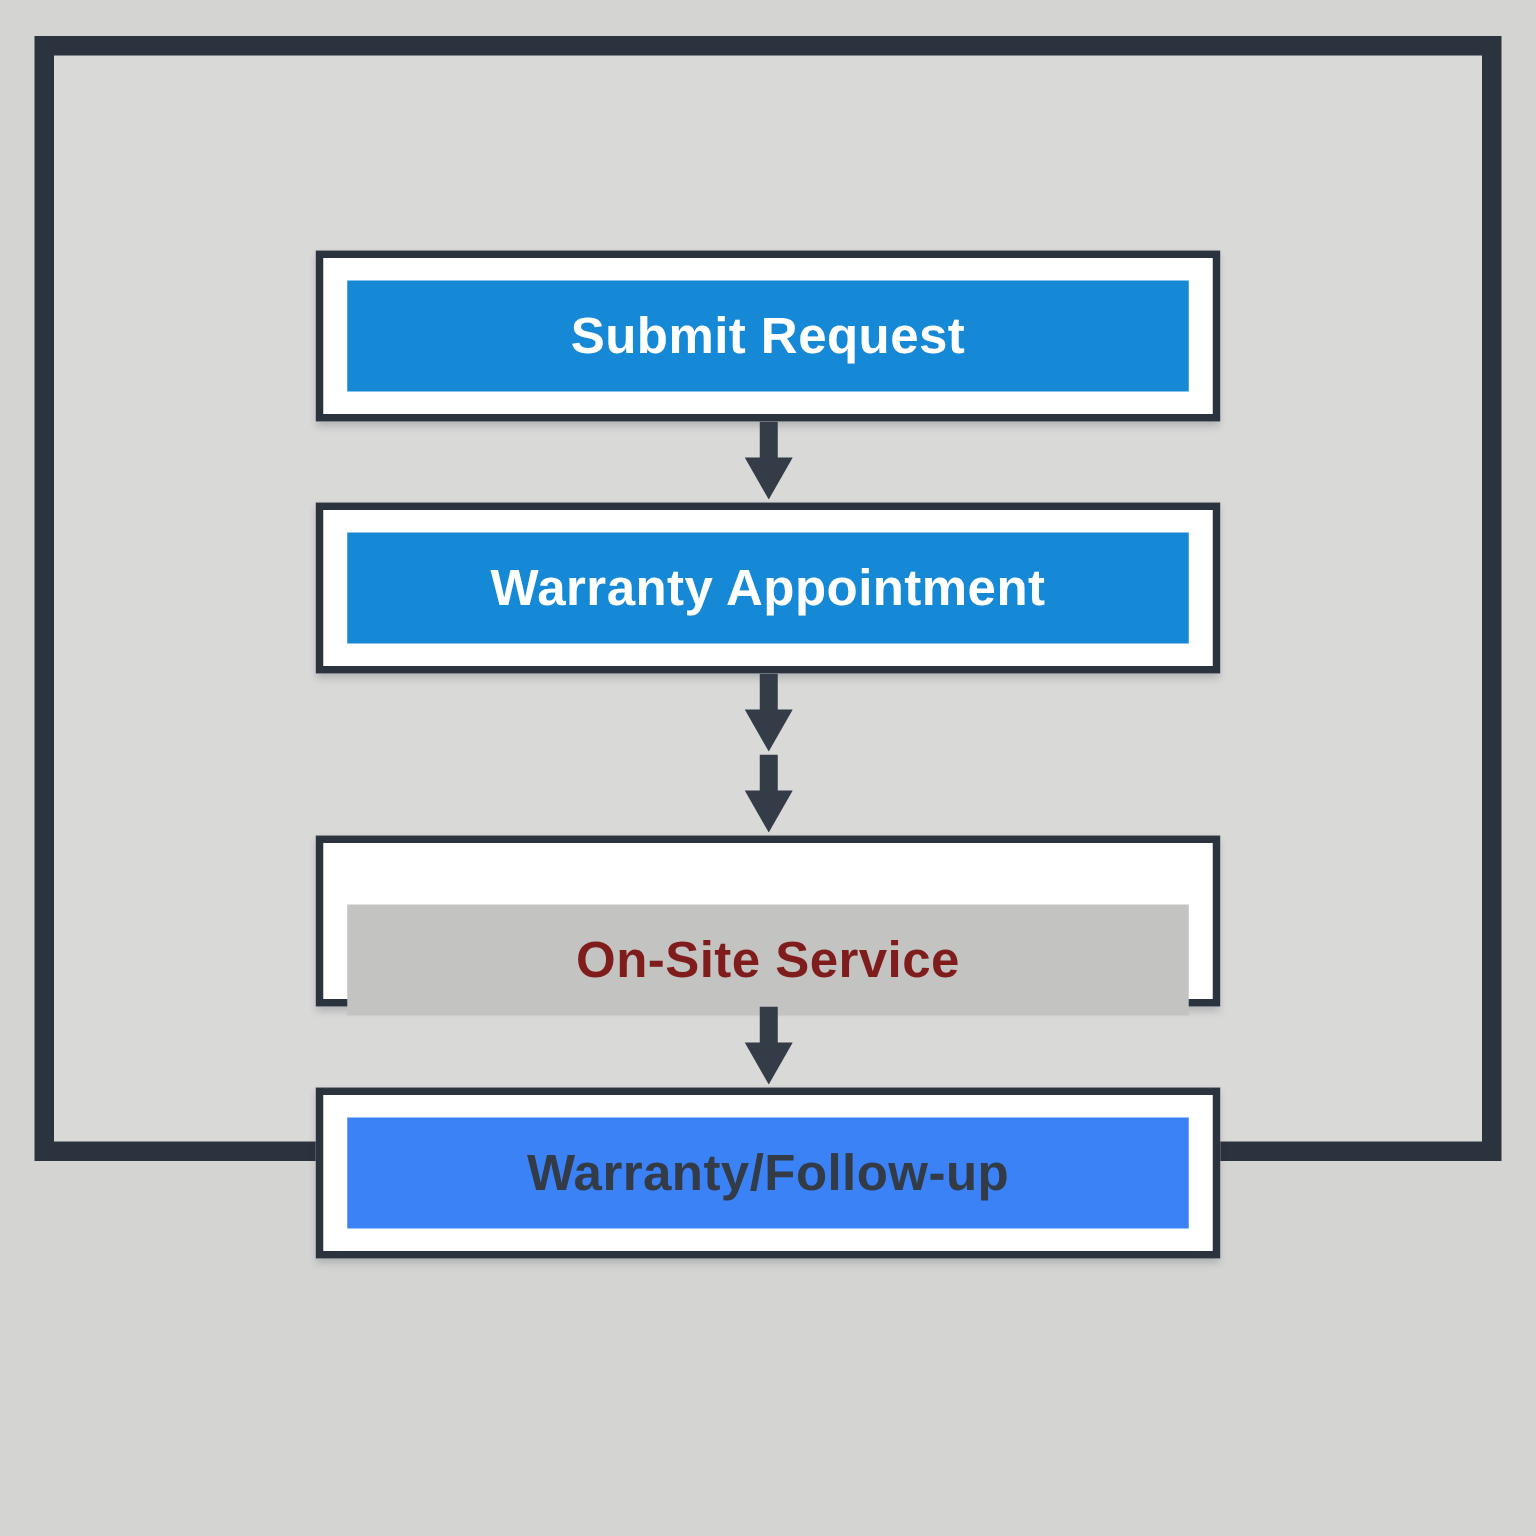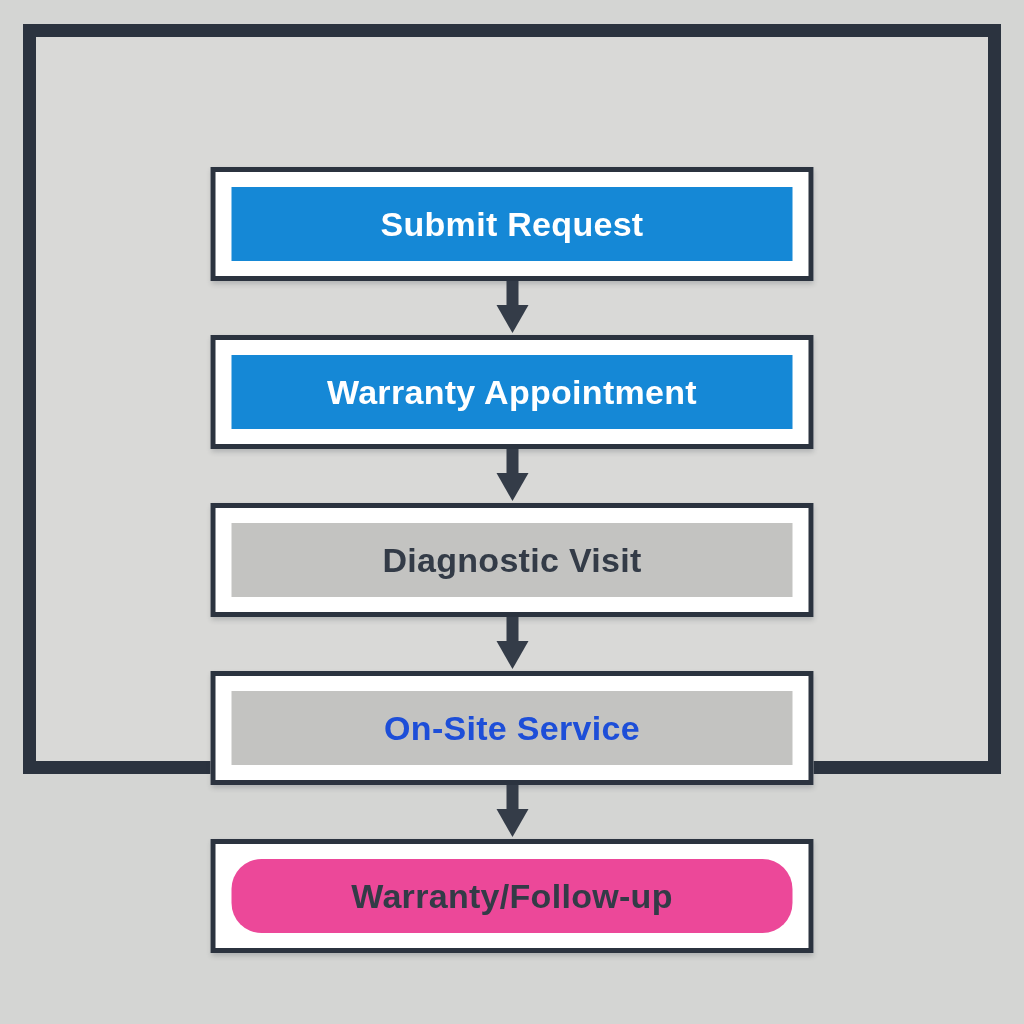--- a/index.html
+++ b/index.html
@@ -70,46 +70,41 @@
       </div>
     </div>
 
     <div class="arrow">
       <svg width="40" height="52" viewBox="0 0 40 52" aria-hidden="true">
         <rect x="14" y="0" width="12" height="26" fill="currentColor"></rect>
         <polygon points="4,24 36,24 20,52" fill="currentColor"></polygon>
       </svg>
     </div>
 
-    <div class="node">
-      <div class="fill" style="background: rgb(195, 195, 193); color: rgb(51, 59, 71);">
-        <span>Diagnostic Visit</span>
-      </div>
-    </div>
 
     <div class="arrow">
       <svg width="40" height="52" viewBox="0 0 40 52" aria-hidden="true">
         <rect x="14" y="0" width="12" height="26" fill="currentColor"></rect>
         <polygon points="4,24 36,24 20,52" fill="currentColor"></polygon>
       </svg>
     </div>
 
     <div class="node">
-      <div class="fill" style="background: rgb(195, 195, 193); color: #1d4ed8;">
+      <div class="fill" style="background: rgb(195, 195, 193); color: #7f1d1d; margin-top: 26px;">
         <span>On-Site Service</span>
       </div>
     </div>
 
     <div class="arrow">
       <svg width="40" height="52" viewBox="0 0 40 52" aria-hidden="true">
         <rect x="14" y="0" width="12" height="26" fill="currentColor"></rect>
         <polygon points="4,24 36,24 20,52" fill="currentColor"></polygon>
       </svg>
     </div>
 
     <div class="node">
-      <div class="fill" style="background: #ec4899; color: rgb(51, 59, 71); border-radius: 30px;">
+      <div class="fill" style="background: #3b82f6; color: rgb(51, 59, 71);">
         <span>Warranty/Follow-up</span>
       </div>
     </div>
 
   </div>
 </div>
 
 </body></html>

